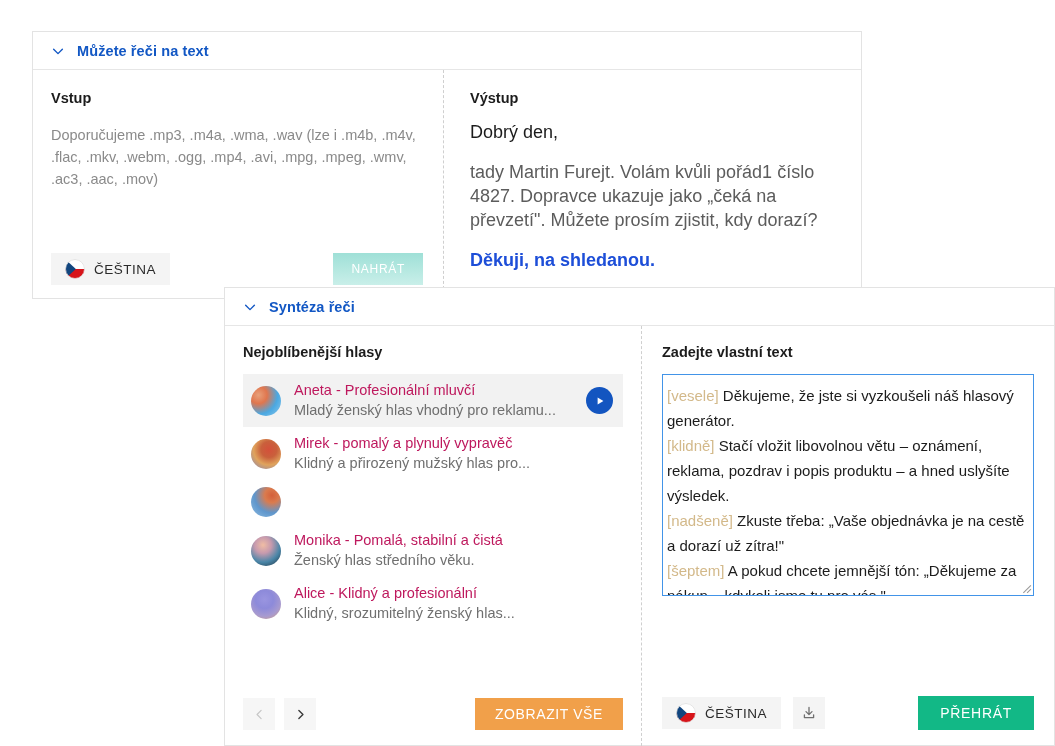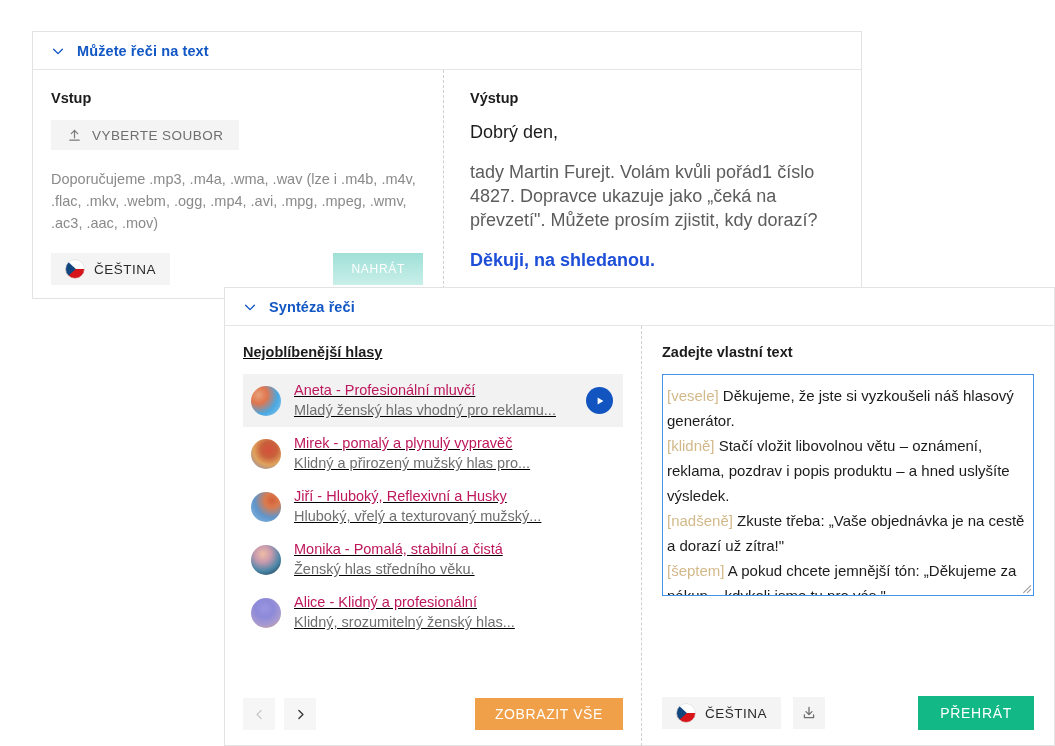--- a/index.html
+++ b/index.html
@@ -205,21 +205,20 @@
   }
 
   #panel-synthesis .card-body {
     height: 420px;
   }
 
   .pane-voices {
     width: 416px;
     padding: 18px 18px 14px 18px;
     position: relative;
-    text-decoration: underline;
   }
 
   .pane-text {
     flex: 1;
     padding: 18px 20px 0 20px;
     position: relative;
   }
 
   .voice-list {
     display: flex;
@@ -356,27 +355,20 @@
         <path d="M3 6 L8 11 L13 6" fill="none" stroke="#1257c4" stroke-width="1.6" stroke-linecap="round" stroke-linejoin="round"></path>
       </svg>
       <span class="title">Můžete řeči na text</span>
     </div>
 
     <div class="card-body">
 
       <div class="pane pane-input">
         <p class="pane-title">Vstup</p>
 
-        <button class="btn btn-grey">
-          <svg width="15" height="15" viewBox="0 0 16 16">
-            <path d="M8 2.5 L8 10.5 M8 2.5 L4.6 6 M8 2.5 L11.4 6" fill="none" stroke="#7a7a7a" stroke-width="1.3" stroke-linecap="round" stroke-linejoin="round"></path>
-            <path d="M3 13 L13 13" fill="none" stroke="#7a7a7a" stroke-width="1.3" stroke-linecap="round"></path>
-          </svg>
-          <span>VYBERTE SOUBOR</span>
-        </button>
 
         <p class="hint">Doporučujeme .mp3, .m4a, .wma, .wav (lze i .m4b, .m4v, .flac, .mkv, .webm, .ogg, .mp4, .avi, .mpg, .mpeg, .wmv, .ac3, .aac, .mov)</p>
 
         <div class="input-footer">
           <button class="btn btn-lang">
             <svg class="flag" viewBox="0 0 24 24">
               <defs>
                   <clipPath id="cl1">
                     <circle cx="12" cy="12" r="11.5"></circle>
                   </clipPath>
@@ -439,24 +431,20 @@
           <div class="voice-row">
             <span class="voice-avatar" style="background:radial-gradient(circle at 60% 35%, #d4503a 0%, #c9603c 30%, #e0a35c 58%, #7a84c4 100%);"></span>
             <span class="voice-meta">
               <span class="voice-name">Mirek - pomalý a plynulý vypravěč</span>
               <span class="voice-desc">Klidný a přirozený mužský hlas pro...</span>
             </span>
           </div>
 
           <div class="voice-row">
             <span class="voice-avatar" style="background:radial-gradient(circle at 70% 28%, #d4603a 0%, #da7b4e 24%, #5f96cc 58%, #8fbde2 100%);"></span>
-            <span class="voice-meta">
-              <span class="voice-name">Jiří - Hluboký, Reflexivní a Husky</span>
-              <span class="voice-desc">Hluboký, vřelý a texturovaný mužský...</span>
-            </span>
           </div>
 
           <div class="voice-row">
             <span class="voice-avatar" style="background:radial-gradient(circle at 40% 30%, #f0bda4 0%, #c79aae 30%, #4a86a8 62%, #1d2b38 100%);"></span>
             <span class="voice-meta">
               <span class="voice-name">Monika - Pomalá, stabilní a čistá</span>
               <span class="voice-desc">Ženský hlas středního věku.</span>
             </span>
           </div>
 

